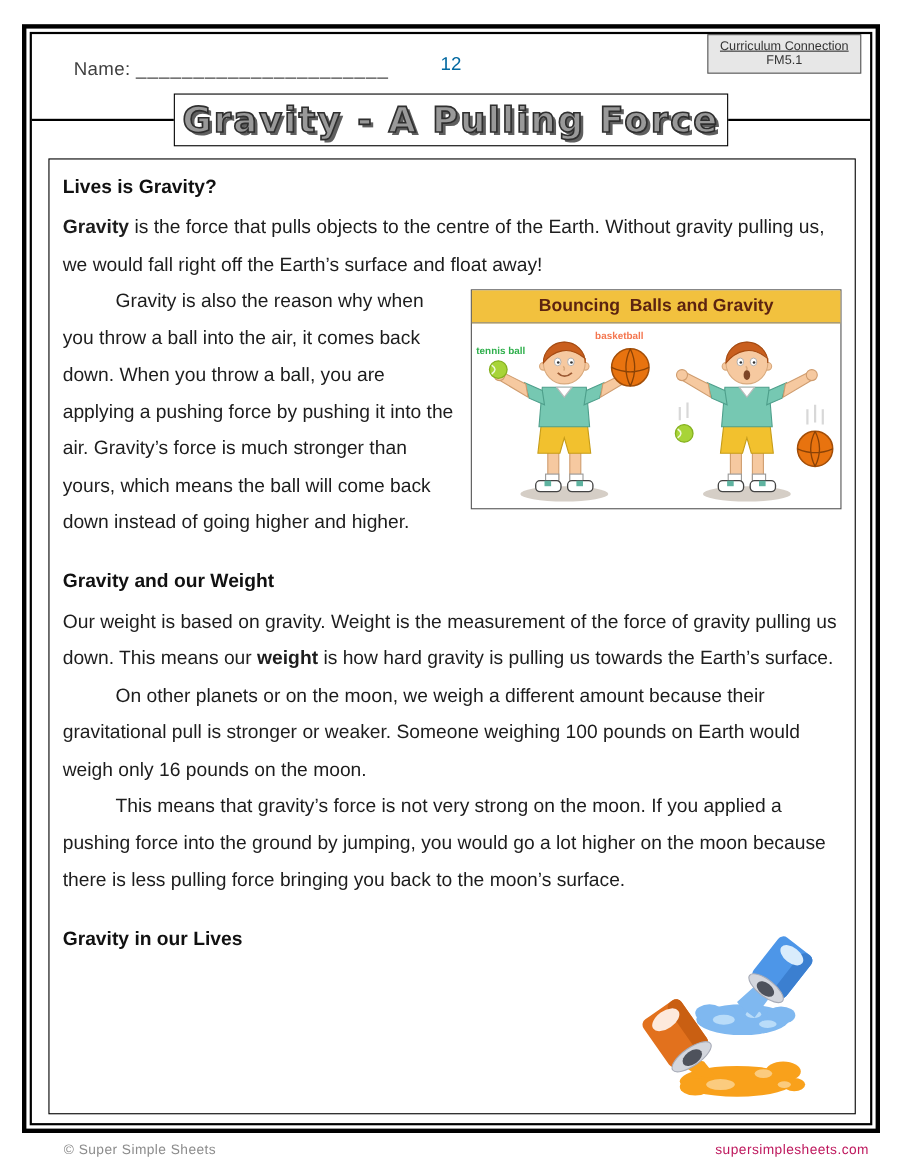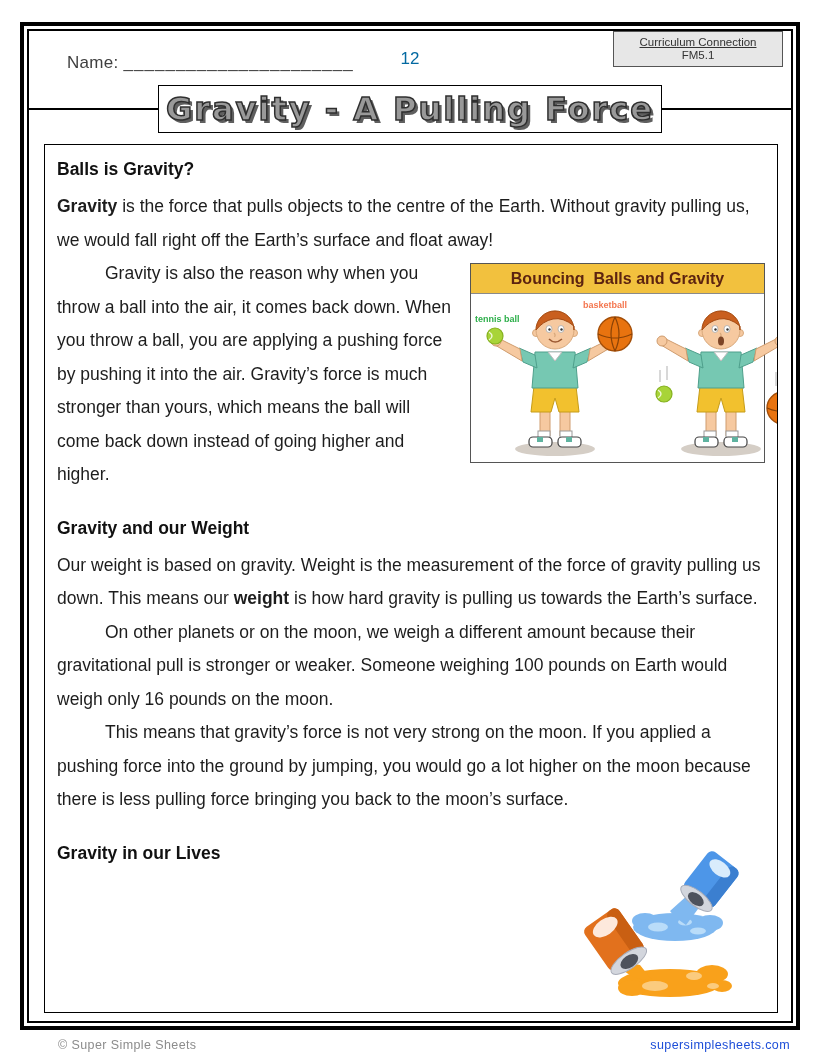--- a/index.html
+++ b/index.html
@@ -21,21 +21,21 @@
   .name-field {
     position:absolute; top:22px; left:38px; font-size:17px; color:#3f3f3f;
     letter-spacing:0.3px;
   }
   .name-line { color:#3f3f3f; letter-spacing:1px; }
   .page-num {
     position:absolute; top:18px; left:0; right:0; text-align:center;
     font-size:17px; color:#0369a1;
   }
   .curriculum-box {
-    position:absolute; top:0; right:8px; width:170px;
+    position:absolute; top:0; right:8px; width:140px;
     background:#e7e7e7; border:1px solid #555; text-align:center;
     font-size:11.5px; color:#333; padding:4px 2px 5px;
   }
   .curriculum-title { text-decoration:underline; }
   .curriculum-code { margin-top:1px; }
   
   .title-strip { position:absolute; top:54px; left:0; right:0; height:48px; }
   .hline { position:absolute; top:23px; left:0; right:0; border-top:2px solid #000; }
   .title-box {
     position:relative; margin:0 auto; width:504px; height:48px;
@@ -54,40 +54,40 @@
     position:absolute; top:113px; left:15px; right:13px; bottom:8px;
     border:1.5px solid #000; padding:6px 12px 4px; overflow:hidden;
   }
   .section-heading { font-size:17.5px; font-weight:700; margin:26px 0 10px; color:#111; }
   .section-heading.first { margin-top:8px; }
   .content-box p { font-size:17.5px; line-height:33.5px; color:#1d1d1d; }
   .indent { text-indent:48px; }
   b { font-weight:700;margin-top:15px; }
   
   .fig-bouncing {
-    float:right; width:295px; margin:6px 0 8px 14px;
+    float:right; width:337px; margin:6px 0 8px 14px;
     border:1.2px solid #555; background:#fff;
   }
   .fig-title {
     background:#F2C13E; height:30px; line-height:30px; text-align:center;
     font-weight:700; font-size:16px; color:#5C2310; white-space:pre;
     border-bottom:1px solid #8a8a8a;
   }
   .fig-bouncing svg { display:block; }
   
   .fig-cans { float:right; width:195px; height:172px; margin:-8px 0 0 10px; }
   .fig-cans svg { display:block; }
   
   .footer-left {
     position:absolute; left:58px; bottom:6px; font-size:12.5px; color:#8c8c8c;
     letter-spacing:0.4px;
     text-align:center;
   }
   .footer-right {
-    position:absolute; right:30px; bottom:6px; font-size:12.5px; color:#1d4ed8;
+    position:absolute; right:30px; bottom:6px; font-size:12.5px; color:#be185d;
     letter-spacing:0.4px;
   }
 </style>
 </head>
 <body>
 
 <div class="page">
   <div class="frame-outer">
     <div class="frame-inner">
 
@@ -103,21 +103,21 @@
 
       <div class="title-strip">
         <div class="hline"></div>
         <div class="title-box">
           <div class="title-text">Gravity - A Pulling Force</div>
         </div>
       </div>
 
       <div class="content-box">
 
-        <h3 class="section-heading first">Balls is Gravity?</h3>
+        <h3 class="section-heading first">Lives is Gravity?</h3>
         <p><b>Gravity</b><span> is the force that pulls objects to the centre of the Earth. Without gravity pulling us, we would fall right off the Earth’s surface and float away!</span></p>
 
         <figure class="fig-bouncing">
           <div class="fig-title">Bouncing  Balls and Gravity</div>
           <svg width="334" height="168" viewBox="0 0 334 168">
             <defs>
               <g id="boy">
                 <ellipse cx="0" cy="131" rx="40" ry="7" fill="#d5cec6"></ellipse>
                 <path d="M-15,92 L-15,118 L-5,118 L-5,92 Z" fill="#F6C9A0" stroke="#cf9c6e" stroke-width="1"></path>
                 <path d="M5,92 L5,118 L15,118 L15,92 Z" fill="#F6C9A0" stroke="#cf9c6e" stroke-width="1"></path>

